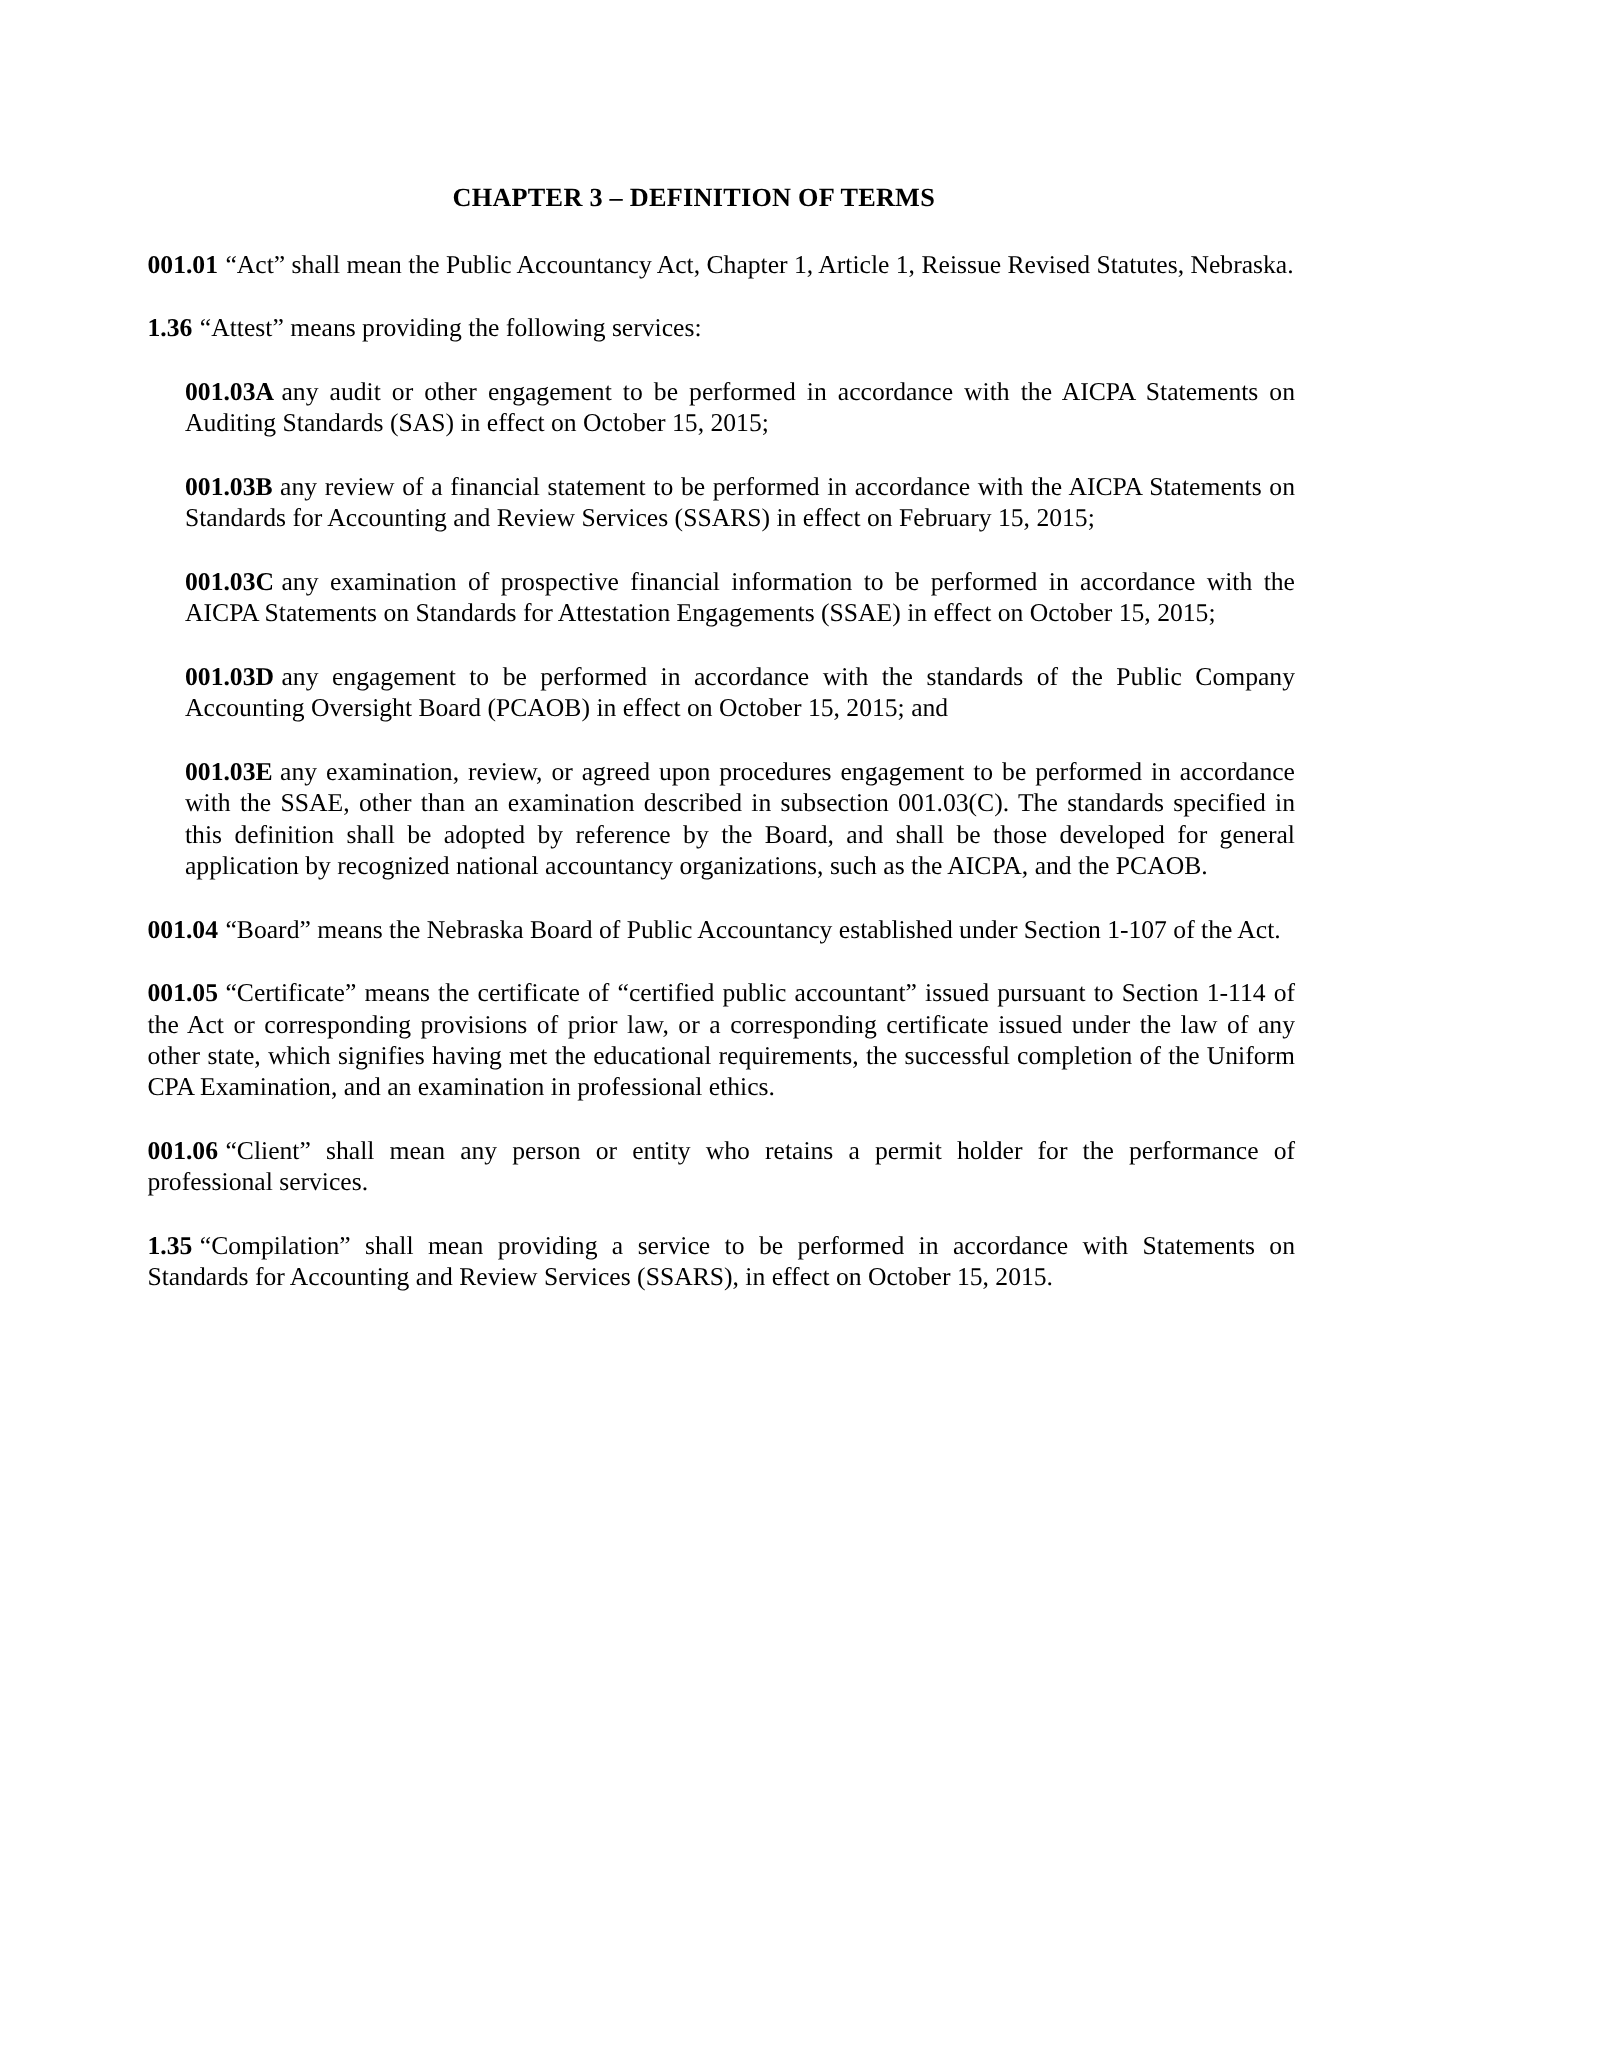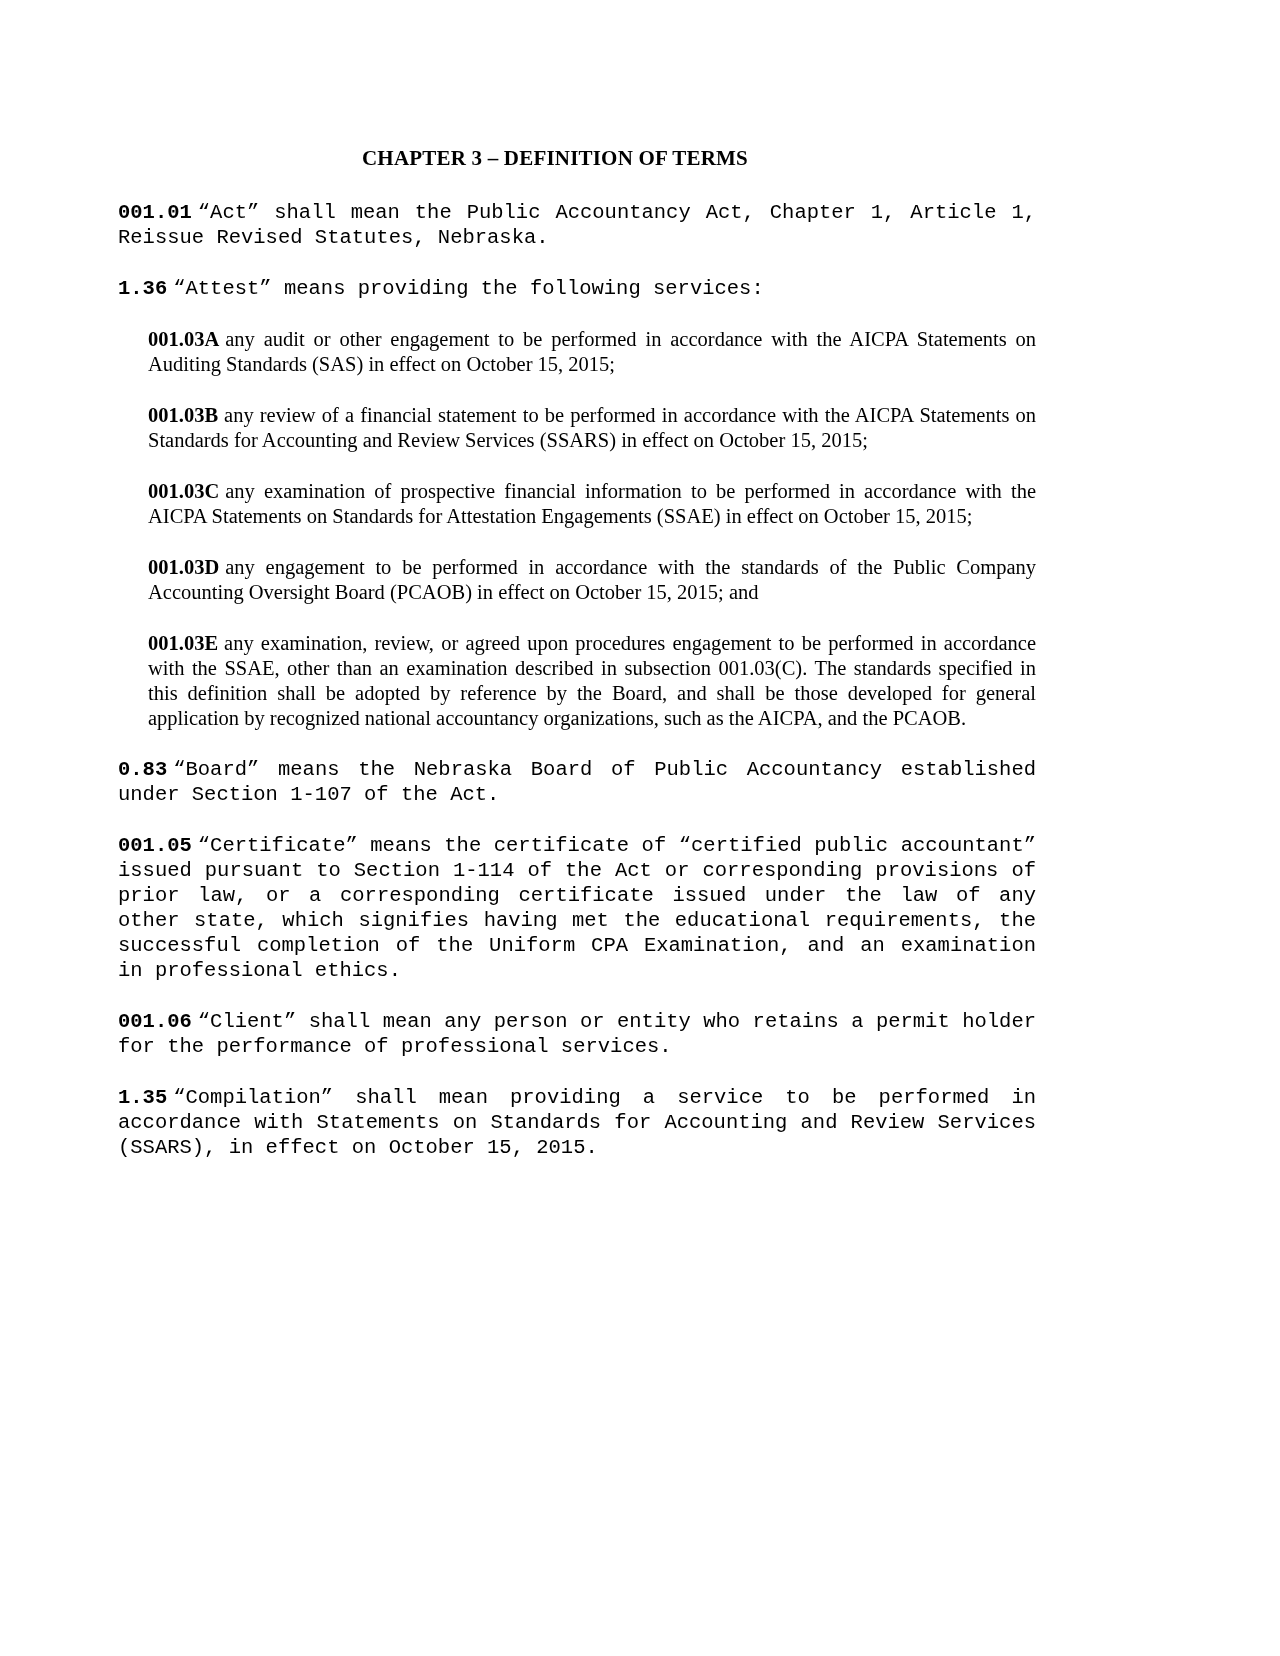--- a/index.html
+++ b/index.html
@@ -25,21 +25,21 @@
     margin-bottom: 29px;
     letter-spacing: 0.2px;
   }
   p.para {
     font-size: 20.5px;
     line-height: 25px;
     text-align: justify;
     margin-bottom: 26px;
   }
   p.lvl0 { margin-left: 0; }
-  p.lvl1 { margin-left: 44px; font-family: Liberation Mono, monospace; }
+  p.lvl1 { margin-left: 44px; }
   p.lvl2 { margin-left: 74px; }
   p.extra-gap { margin-top: 24px; }
   .num {
     font-weight: bold;
     margin-right: 6px;
   }
 </style>
 </head>
 <body>
 
@@ -55,37 +55,37 @@
 
   <p class="para lvl1">
     <span class="num">1.36</span><span>“Attest” means providing the following services:</span>
   </p>
 
   <p class="para lvl2">
     <span class="num">001.03A</span><span>any audit or other engagement to be performed in accordance with the AICPA Statements on Auditing Standards (SAS) in effect on October 15, 2015;</span>
   </p>
 
   <p class="para lvl2">
-    <span class="num">001.03B</span><span>any review of a financial statement to be performed in accordance with the AICPA Statements on Standards for Accounting and Review Services (SSARS) in effect on October 15, 2015;</span>
+    <span class="num">001.03B</span><span>any review of a financial statement to be performed in accordance with the AICPA Statements on Standards for Accounting and Review Services (SSARS) in effect on February 15, 2015;</span>
   </p>
 
   <p class="para lvl2">
     <span class="num">001.03C</span><span>any examination of prospective financial information to be performed in accordance with the AICPA Statements on Standards for Attestation Engagements (SSAE) in effect on October 15, 2015;</span>
   </p>
 
   <p class="para lvl2">
     <span class="num">001.03D</span><span>any engagement to be performed in accordance with the standards of the Public Company Accounting Oversight Board (PCAOB) in effect on October 15, 2015; and</span>
   </p>
 
   <p class="para lvl2">
     <span class="num">001.03E</span><span>any examination, review, or agreed upon procedures engagement to be performed in accordance with the SSAE, other than an examination described in subsection 001.03(C).  The standards specified in this definition shall be adopted by reference by the Board, and shall be those developed for general application by recognized national accountancy organizations, such as the AICPA, and the PCAOB.</span>
   </p>
 
   <p class="para lvl1">
-    <span class="num">0.83</span><span>“Board” means the Nebraska Board of Public Accountancy established under Section 1-107 of the Act.</span>
+    <span class="num">001.04</span><span>“Board” means the Nebraska Board of Public Accountancy established under Section 1-107 of the Act.</span>
   </p>
 
   <p class="para lvl1">
     <span class="num">001.05</span><span>“Certificate” means the certificate of “certified public accountant” issued pursuant to Section 1-114 of the Act or corresponding provisions of prior law, or a corresponding certificate issued under the law of any other state, which signifies having met the educational requirements, the successful completion of the Uniform CPA Examination, and an examination in professional ethics.</span>
   </p>
 
   <p class="para lvl1">
     <span class="num">001.06</span><span>“Client” shall mean any person or entity who retains a permit holder for the performance of professional services.</span>
   </p>
 

